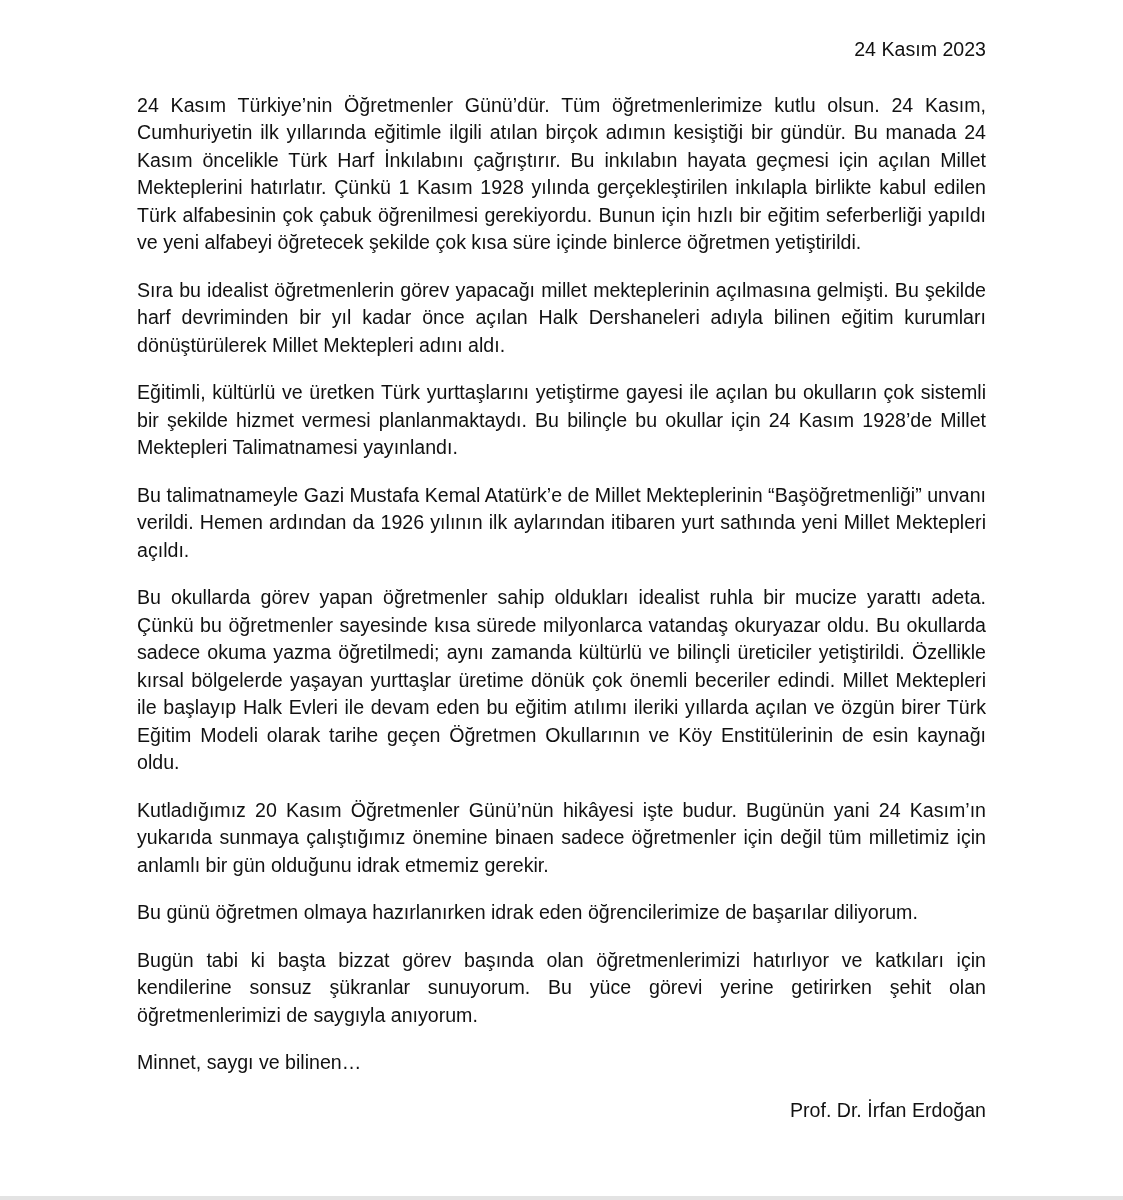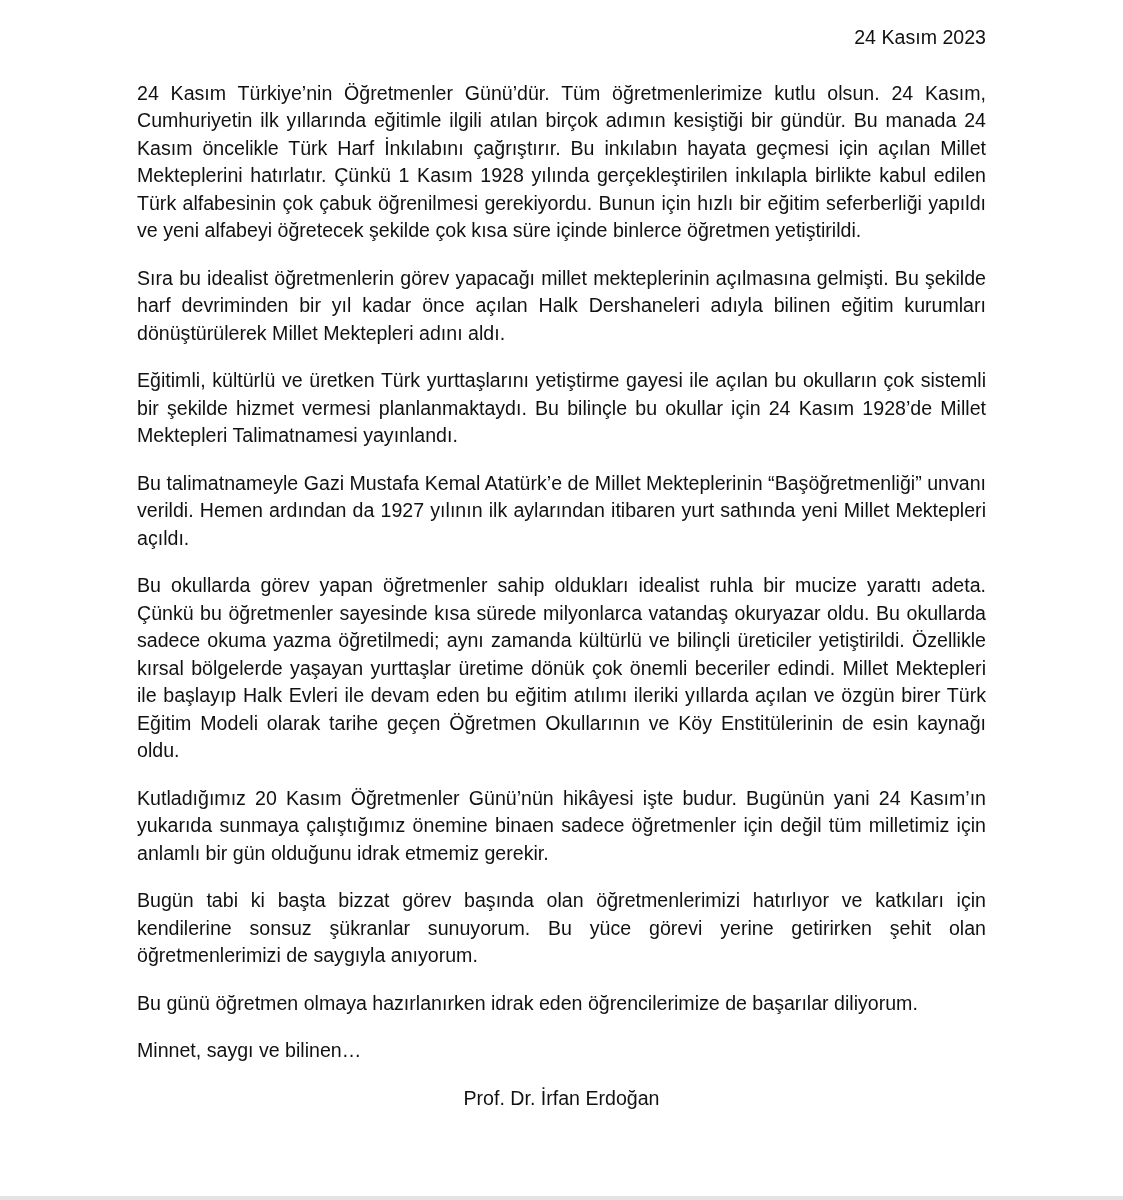--- a/index.html
+++ b/index.html
@@ -16,37 +16,37 @@
     font-family: "Liberation Sans", "DejaVu Sans", sans-serif;
     color: #111111;
     font-size: 19.6px;
     line-height: 27.5px;
     box-sizing: border-box;
   }
   .content {
     position: absolute;
     left: 137px;
     right: 137px;
-    top: 24px;
+    top: 36px;
   }
   .date-line {
     text-align: right;
     margin: 0 0 28px 0;
     white-space: nowrap;
   }
   p.para {
     margin: 0 0 20px 0;
     text-align: justify;
   }
   p.para.no-justify {
     text-align: left;
   }
   .signature {
     margin-top: 4px;
-    text-align: center;
+    text-align: right;
   }
   .signature div {
     margin: 0;
   }
   .page-bottom-edge {
     position: absolute;
     left: 0;
     bottom: 0;
     width: 100%;
     height: 4px;
@@ -57,25 +57,25 @@
 <body>
 
 <div class="page">
   <div class="content">
 
     <div class="date-line">24 Kasım 2023</div>
 
     <p class="para">24 Kasım Türkiye’nin Öğretmenler Günü’dür. Tüm öğretmenlerimize kutlu olsun. 24 Kasım, Cumhuriyetin ilk yıllarında eğitimle ilgili atılan birçok adımın kesiştiği bir gündür. Bu manada 24 Kasım öncelikle Türk Harf İnkılabını çağrıştırır. Bu inkılabın hayata geçmesi için açılan Millet Mekteplerini hatırlatır. Çünkü 1 Kasım 1928 yılında gerçekleştirilen inkılapla birlikte kabul edilen Türk alfabesinin çok çabuk öğrenilmesi gerekiyordu. Bunun için hızlı bir eğitim seferberliği yapıldı ve yeni alfabeyi öğretecek şekilde çok kısa süre içinde binlerce öğretmen yetiştirildi.</p>
     <p class="para">Sıra bu idealist öğretmenlerin görev yapacağı millet mekteplerinin açılmasına gelmişti. Bu şekilde harf devriminden bir yıl kadar önce açılan Halk Dershaneleri adıyla bilinen eğitim kurumları dönüştürülerek Millet Mektepleri adını aldı.</p>
     <p class="para">Eğitimli, kültürlü ve üretken Türk yurttaşlarını yetiştirme gayesi ile açılan bu okulların çok sistemli bir şekilde hizmet vermesi planlanmaktaydı. Bu bilinçle bu okullar için 24 Kasım 1928’de Millet Mektepleri Talimatnamesi yayınlandı.</p>
-    <p class="para">Bu talimatnameyle Gazi Mustafa Kemal Atatürk’e de Millet Mekteplerinin “Başöğretmenliği” unvanı verildi. Hemen ardından da 1927 yılının ilk aylarından itibaren yurt sathında yeni Millet Mektepleri açıldı.</p>
+    <p class="para">Bu talimatnameyle Gazi Mustafa Kemal Atatürk’e de Millet Mekteplerinin “Başöğretmenliği” unvanı verildi. Hemen ardından da 1926 yılının ilk aylarından itibaren yurt sathında yeni Millet Mektepleri açıldı.</p>
     <p class="para">Bu okullarda görev yapan öğretmenler sahip oldukları idealist ruhla bir mucize yarattı adeta. Çünkü bu öğretmenler sayesinde kısa sürede milyonlarca vatandaş okuryazar oldu. Bu okullarda sadece okuma yazma öğretilmedi; aynı zamanda kültürlü ve bilinçli üreticiler yetiştirildi. Özellikle kırsal bölgelerde yaşayan yurttaşlar üretime dönük çok önemli beceriler edindi. Millet Mektepleri ile başlayıp Halk Evleri ile devam eden bu eğitim atılımı ileriki yıllarda açılan ve özgün birer Türk Eğitim Modeli olarak tarihe geçen Öğretmen Okullarının ve Köy Enstitülerinin de esin kaynağı oldu.</p>
     <p class="para">Kutladığımız 20 Kasım Öğretmenler Günü’nün hikâyesi işte budur. Bugünün yani 24 Kasım’ın yukarıda sunmaya çalıştığımız önemine binaen sadece öğretmenler için değil tüm milletimiz için anlamlı bir gün olduğunu idrak etmemiz gerekir.</p>
+    <p class="para no-justify">Bu günü öğretmen olmaya hazırlanırken idrak eden öğrencilerimize de başarılar diliyorum.</p>
     <p class="para">Bugün tabi ki başta bizzat görev başında olan öğretmenlerimizi hatırlıyor ve katkıları için kendilerine sonsuz şükranlar sunuyorum. Bu yüce görevi yerine getirirken şehit olan öğretmenlerimizi de saygıyla anıyorum.</p>
-    <p class="para no-justify">Bu günü öğretmen olmaya hazırlanırken idrak eden öğrencilerimize de başarılar diliyorum.</p>
     <p class="para no-justify">Minnet, saygı ve bilinen…</p>
 
     <div class="signature">
       <div>Prof. Dr. İrfan Erdoğan</div>
     </div>
 
   </div>
 
   <div class="page-bottom-edge"></div>
 </div>

